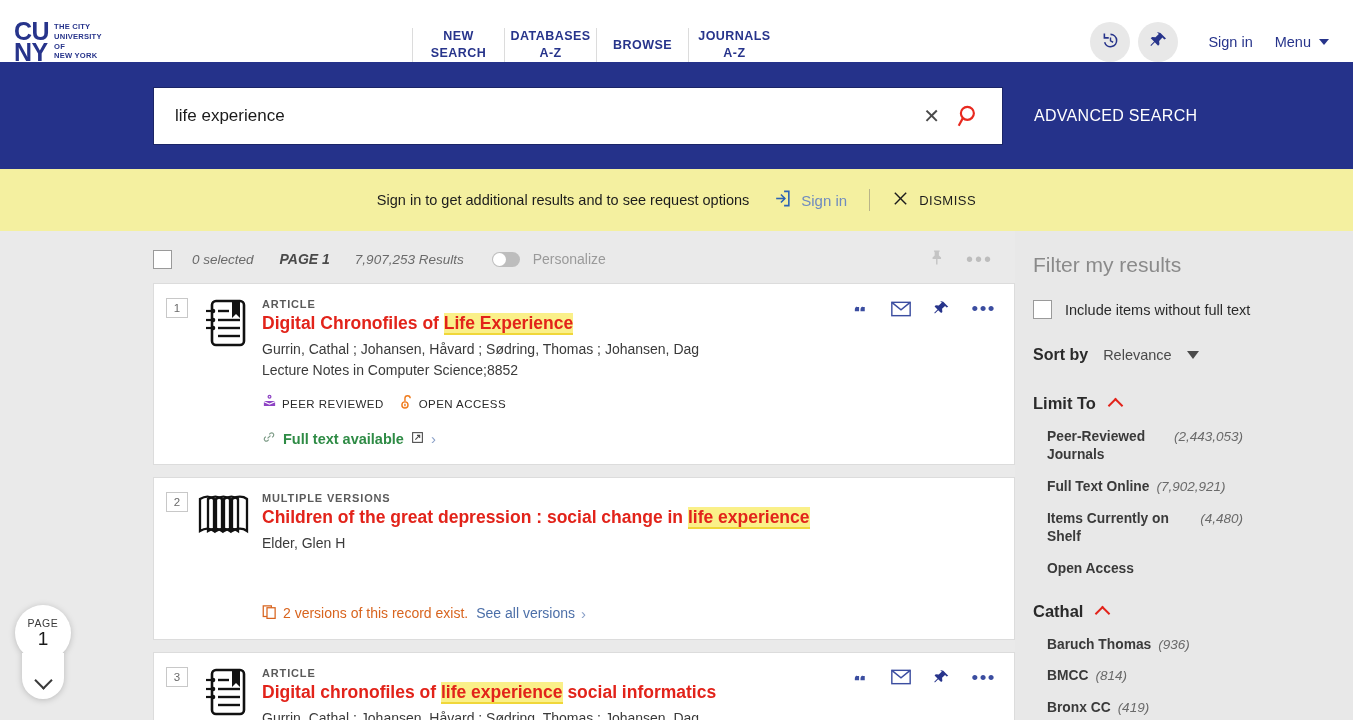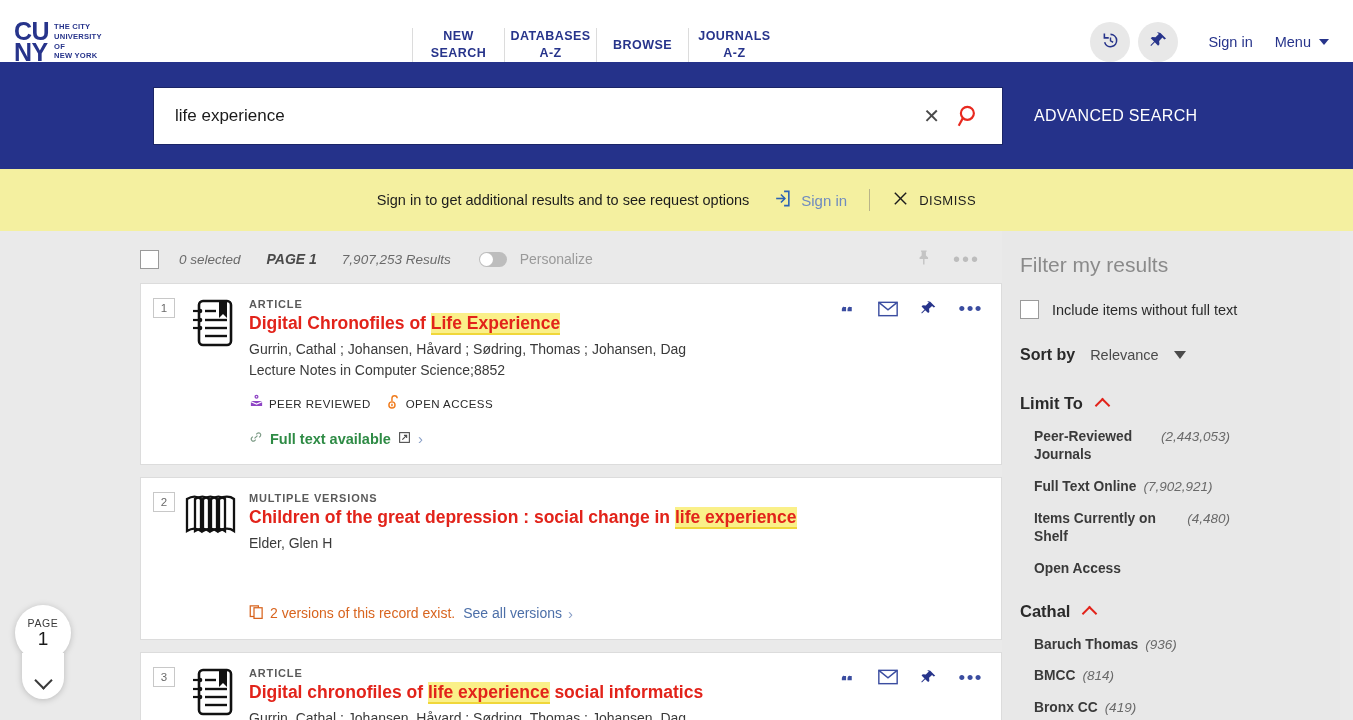--- a/index.html
+++ b/index.html
@@ -105,21 +105,21 @@
   }
   .banner-dismiss {
     display: flex; align-items: center; gap: 10px; cursor: pointer;
   }
   .banner-dismiss-text {
     font-size: 13px; color: #1c1c1c; letter-spacing: 0.5px;
   }
 
   
   .body-area { display: flex; height: 489px; background: #eaeaea; }
-  .left-rail { width: 140px; background: #eaeaea; position: relative; }
+  .left-rail { width: 153px; background: #eaeaea; position: relative; }
   .results-col { width: 862px; }
   .facets-col {
     width: 338px; background: #e8e8e8; padding: 22px 0 0 10px;
   }
 
   
   .res-toolbar {
     height: 52px; display: flex; align-items: center;
     gap: 0px; padding-top: 4px;
   }

